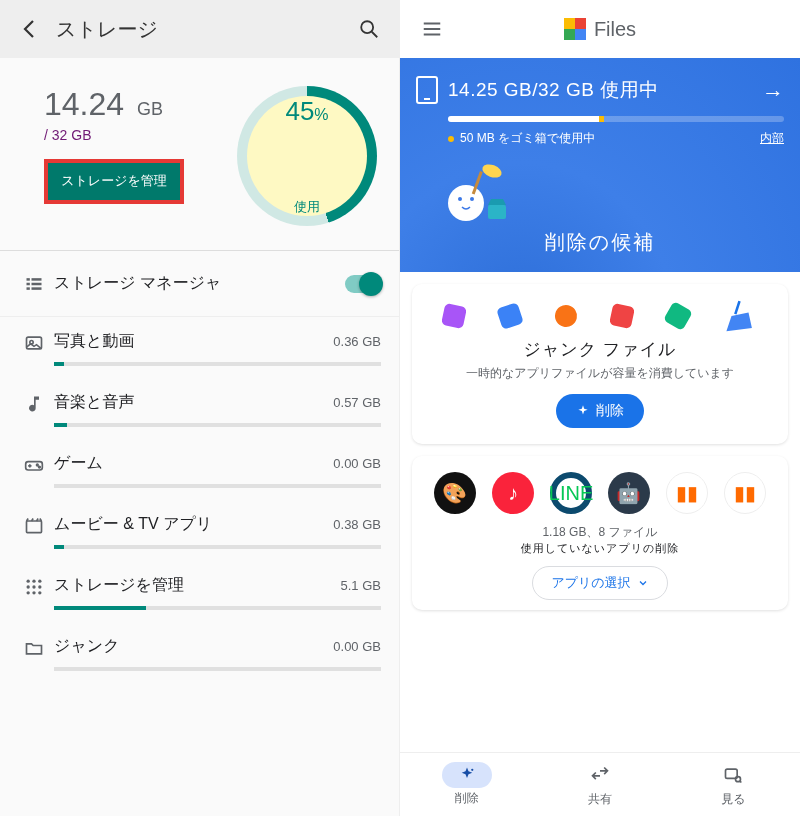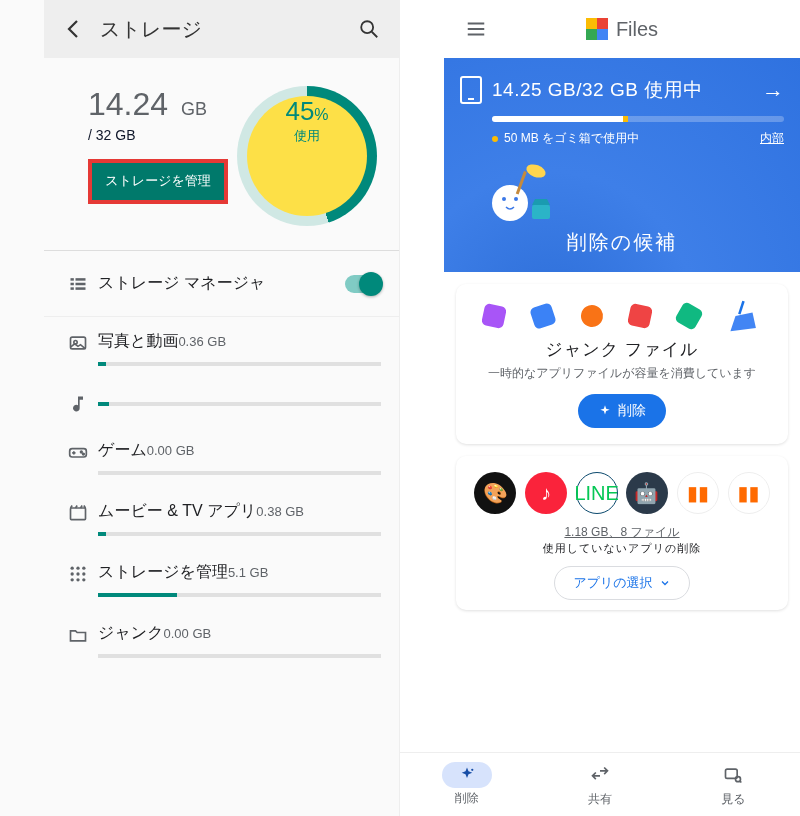--- a/index.html
+++ b/index.html
@@ -4,60 +4,60 @@
 <style>
   * { box-sizing: border-box; margin: 0; padding: 0; }
   body {
     width: 800px; height: 816px;
     font-family: -apple-system, "Helvetica Neue", Arial, sans-serif;
     display: flex;
     background: #fff;
     color: #202124;
     overflow: hidden;
   }
-  .pane { height: 816px; position: relative; padding-left: 44px; }
+  .pane { height: 816px; position: relative; }
   .left { width: 400px; background: #fafafa; border-right: 1px solid #eee; }
   .right { width: 400px; background: #fff; }
 
   
   .l-hdr {
     height: 58px; display: flex; align-items: center;
     padding: 0 10px; background: #eeeeee;
   }
   .l-hdr .back { width: 40px; height: 40px; display:flex;align-items:center;justify-content:center;}
   .l-hdr .title { font-size: 20px; flex: 1; padding-left: 6px; color:#333;}
   .l-hdr .search { width: 40px; height: 40px; display:flex;align-items:center;justify-content:center;}
   .l-summary { display:flex; align-items:flex-start; padding: 28px 22px 24px 44px; }
   .l-summary .nums { flex:1; }
   .l-summary .n-used { color:#5f6368; font-size: 32px; font-weight:400;}
   .l-summary .n-used .unit{ font-size:18px; margin-left:4px;}
-  .l-summary .n-total{ color:#0f172a; font-size:14px; margin-top:4px;}
+  .l-summary .n-total{ color:#701a75; font-size:14px; margin-top:4px;}
   .manage-btn {
     display:inline-block; margin-top:16px;
     background:#00796b; color:#fff;
     padding:10px 12px; font-size:13px; text-align:center;
     width:140px; border:4px solid #e53935; line-height:1.3;
   }
   .ring-wrap{ width:140px; height:140px; position:relative; margin-left:8px;}
   .ring-bg, .ring-fg{ position:absolute; inset:0; border-radius:50%;}
   .ring-bg{ background: conic-gradient(#00897b 0deg 162deg, #d0e8e4 162deg 360deg);}
-  .ring-inner{ position:absolute; inset:10px; background:#fde047; border-radius:50%; display:flex; flex-direction:column; align-items:center; justify-content:flex-start;}
+  .ring-inner{ position:absolute; inset:10px; background:#fef9c3; border-radius:50%; display:flex; flex-direction:column; align-items:center; justify-content:space-between;}
   .ring-pct{ color:#00897b; font-size:26px; font-weight:400;}
   .ring-pct .pct{ font-size:16px;}
   .ring-lbl{ color:#00897b; font-size:13px;}
   .l-divider{ height:1px; background:#ddd;}
   .l-row{ display:flex; align-items:center; padding: 0 18px 0 14px; min-height:66px; border-bottom:1px solid #eee;}
   .l-row .ic{ width:40px; display:flex;align-items:center;justify-content:center; color:#5f6368;}
   .l-row .lbl{ flex:1; font-size:16px; color:#202124;}
   .toggle{ width:36px; height:18px; background:#80cbc4; border-radius:10px; position:relative;}
   .toggle .knob{ position:absolute; right:-2px; top:-3px; width:24px;height:24px; background:#00897b; border-radius:50%; box-shadow:0 1px 3px rgba(0,0,0,.3);}
   .l-cat{ padding:14px 18px 12px 14px; display:flex; align-items:flex-start;}
   .l-cat .ic{ width:40px; display:flex;align-items:center;justify-content:center;color:#5f6368; padding-top:2px;}
   .l-cat .body{ flex:1;}
-  .l-cat .line1{ display:flex; justify-content:flex-start; align-items:baseline;}
+  .l-cat .line1{ display:flex; justify-content:space-between; align-items:baseline;}
   .l-cat .name{ font-size:16px; color:#202124;}
   .l-cat .size{ font-size:13px; color:#5f6368;}
   .l-cat .bar{ height:4px; background:#e0e0e0; margin-top:10px; position:relative;}
   .l-cat .bar .fill{ position:absolute; left:0; top:0; bottom:0; background:#00897b;}
 
   
   .r-hdr{ height:58px; display:flex; align-items:center; padding:0 12px;}
   .r-hdr .menu{ width:40px;height:40px;display:flex;align-items:center;justify-content:center;}
   .r-hdr .brand{ flex:1; display:flex; align-items:center; justify-content:center; gap:8px; font-size:20px; color:#5f6368; margin-left:-40px;}
   .logo-sq{ width:22px;height:22px; position:relative;}
@@ -94,21 +94,21 @@
   .conf{width:22px;height:22px;border-radius:5px;transform:rotate(12deg);}
   .card h3{ font-size:17px; font-weight:500; color:#202124; letter-spacing:1px;}
   .card p{ font-size:12px; color:#5f6368; margin-top:4px;}
   .pill-btn{
     display:inline-flex; align-items:center; gap:6px;
     background:#1a73e8; color:#fff; border-radius:20px;
     padding:8px 20px; font-size:14px; margin-top:12px;
   }
   .app-row{display:flex;justify-content:space-around;align-items:center;margin-bottom:10px;}
   .app-ic{width:42px;height:42px;border-radius:50%;display:flex;align-items:center;justify-content:center;font-size:20px;color:#fff;}
-  .card .meta{font-size:12px;color:#5f6368;margin-top:4px;text-decoration:underline;}
+  .card .meta{font-size:12px;color:#5f6368;margin-top:4px;}
   .outline-btn{
     display:inline-flex;align-items:center;gap:6px;
     border:1px solid #dadce0;color:#1a73e8;border-radius:20px;
     padding:7px 18px;font-size:13px;margin-top:10px;
   }
   .r-nav{
     position:absolute;left:0;right:0;bottom:0;height:64px;
     display:flex;background:#fff;border-top:1px solid #eee;
   }
   .r-nav .tab{flex:1;display:flex;flex-direction:column;align-items:center;justify-content:center;gap:2px;font-size:12px;color:#5f6368;}
@@ -191,20 +191,24 @@
           </div>
   </div>
       </div>
       <div class="l-cat">
         <div class="ic">
           <svg width="20" height="20" viewBox="0 0 24 24" fill="#5f6368">
             <path d="M12 3v10.55A4 4 0 1014 17V7h4V3z"></path>
           </svg>
         </div>
   <div class="body">
+    <div class="line1">
+            <span class="name">音楽と音声</span>
+    <span class="size">0.57 GB</span>
+          </div>
     <div class="bar">
             <div class="fill" style="width:4%"></div>
           </div>
   </div>
       </div>
       <div class="l-cat">
         <div class="ic">
           <svg width="20" height="20" viewBox="0 0 24 24" fill="none" stroke="#5f6368" stroke-width="2">
             <rect x="2" y="8" width="20" height="10" rx="3"></rect>
             <path d="M7 11v4M5 13h4"></path>
@@ -349,21 +353,21 @@
           <path d="M12 2l2 6 6 2-6 2-2 6-2-6-6-2 6-2z"></path>
         </svg>
       <span>削除</span>
     </div>
   </div>
 
   <div class="card" style="padding-bottom:10px">
     <div class="app-row">
       <div class="app-ic" style="background:#111">🎨</div>
       <div class="app-ic" style="background:#fa233b">♪</div>
-      <div class="app-ic" style="background:#fff;border:1px solid #0c4a6e;color:#06c755">LINE</div>
+      <div class="app-ic" style="background:#fff;border:6px solid #0c4a6e;color:#06c755">LINE</div>
       <div class="app-ic" style="background:#2b3a4a">🤖</div>
       <div class="app-ic" style="background:#fff;color:#ff6a00;border:1px solid #eee">▮▮</div>
       <div class="app-ic" style="background:#fff;color:#ff6a00;border:1px solid #eee">▮▮</div>
     </div>
     <div class="meta">1.18 GB、8 ファイル</div>
     <h3 style="font-size:11px">使用していないアプリの削除</h3>
     <div class="outline-btn">
       <span>アプリの選択</span>
       <svg width="12" height="12" viewBox="0 0 24 24" fill="none" stroke="#1a73e8" stroke-width="2.5">
           <path d="M6 9l6 6 6-6"></path>

